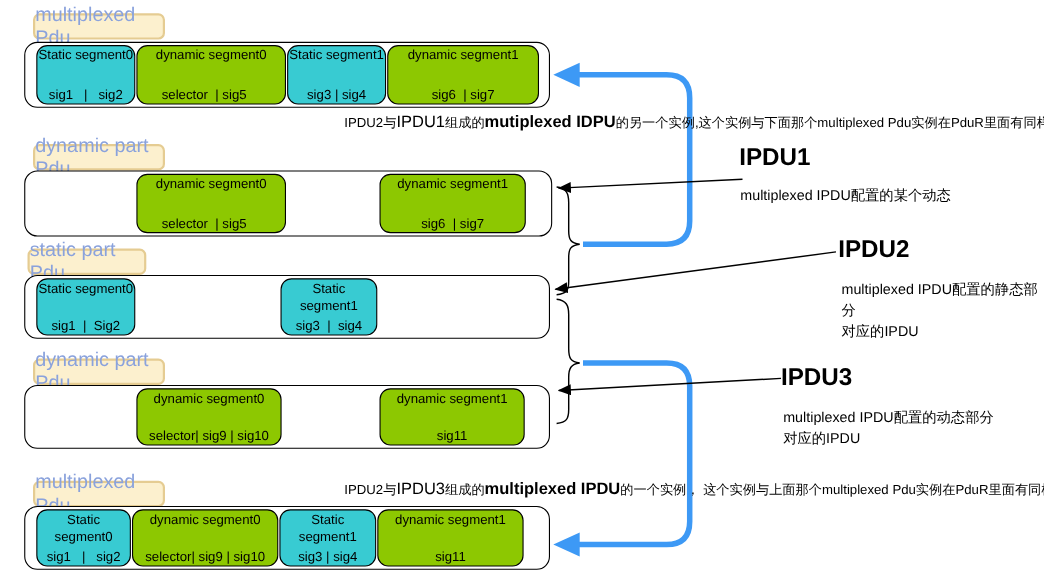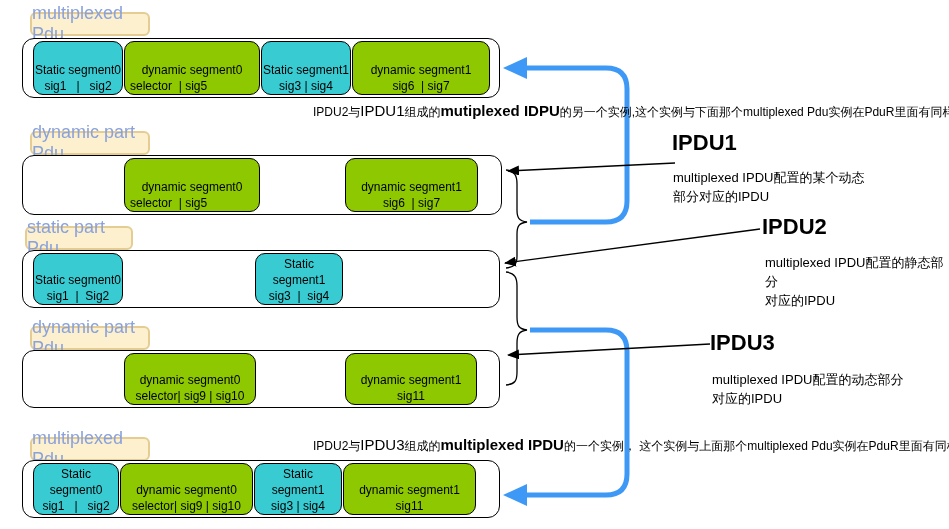--- a/index.html
+++ b/index.html
@@ -3,26 +3,26 @@
 <meta charset="utf-8">
 <style>
   html,body{margin:0;padding:0;background:#fff;}
   .canvas{position:relative;width:949px;height:529px;background:#ffffff;
           font-family:"Liberation Sans",sans-serif;overflow:hidden;}
   .tag{position:absolute;background:var(--tag_fill);border:2px solid var(--tag_border);
        border-radius:6px;color:var(--tag_text);font-size:18px;
        display:flex;align-items:center;justify-content:center;box-sizing:border-box;}
   .pdu-box{position:absolute;background:#fff;border:1.6px solid #000;border-radius:12px;box-sizing:border-box;}
   .seg{position:absolute;border:1.6px solid #000;border-radius:10px;box-sizing:border-box;
-       display:flex;flex-direction:column;align-items:center;justify-content:flex-end;
+       display:flex;flex-direction:column;align-items:center;justify-content:space-between;
        font-size:12px;color:#000;line-height:16px;text-align:center;}
   .seg.cyan{background:var(--cyan);}
   .seg.green{background:var(--green);}
   .seg .l2{white-space:pre;}
-  .seg.left2 .l2{align-self:flex-start;padding-left:5px;}
+  .seg.left2 .l2{align-self:flex-start;padding-left:22px;}
   .note{position:absolute;font-size:12px;color:#000;white-space:nowrap;z-index:5;}
   .note .md{font-size:15px;}
   .note .big{font-size:15px;font-weight:bold;}
   .ipdu-title{position:absolute;font-size:22px;font-weight:bold;color:#000;z-index:5;}
   .ipdu-desc{position:absolute;font-size:13px;line-height:19px;color:#000;z-index:5;}
   svg.overlay{position:absolute;left:0;top:0;z-index:4;pointer-events:none;}
   .blue-line{stroke:var(--arrow_blue);stroke-width:5;fill:none;stroke-linejoin:round;}
   .blue-head{fill:var(--arrow_blue);}
   .black-line{stroke:#000;stroke-width:1.3;fill:none;}
   .brace{stroke:#000;stroke-width:1.3;fill:none;}
@@ -141,21 +141,20 @@
     <span>IPDU2与</span><span class="md">IPDU1</span><span>组成的</span><span class="big">mutiplexed IDPU</span><span>的另一个实例,这个实例与下面那个multiplexed Pdu实例在PduR里面有同样的ID</span>
   </div>
 
   <div class="note" style="left:313px;top:436px">
     <span>IPDU2与</span><span class="md">IPDU3</span><span>组成的</span><span class="big">multiplexed IPDU</span><span>的一个实例， 这个实例与上面那个multiplexed Pdu实例在PduR里面有同样的ID</span>
   </div>
 
   <div class="ipdu-title" style="left:672px;top:130px">IPDU1</div>
   <div class="ipdu-desc" style="left:673px;top:168px">
     <div>multiplexed IPDU配置的某个动态</div>
-    <div>部分对应的IPDU</div>
   </div>
 
   <div class="ipdu-title" style="left:762px;top:214px">IPDU2</div>
   <div class="ipdu-desc" style="left:765px;top:253px">
     <div>multiplexed IPDU配置的静态部分</div>
     <div>对应的IPDU</div>
   </div>
 
   <div class="ipdu-title" style="left:710px;top:330px">IPDU3</div>
   <div class="ipdu-desc" style="left:712px;top:370px">

